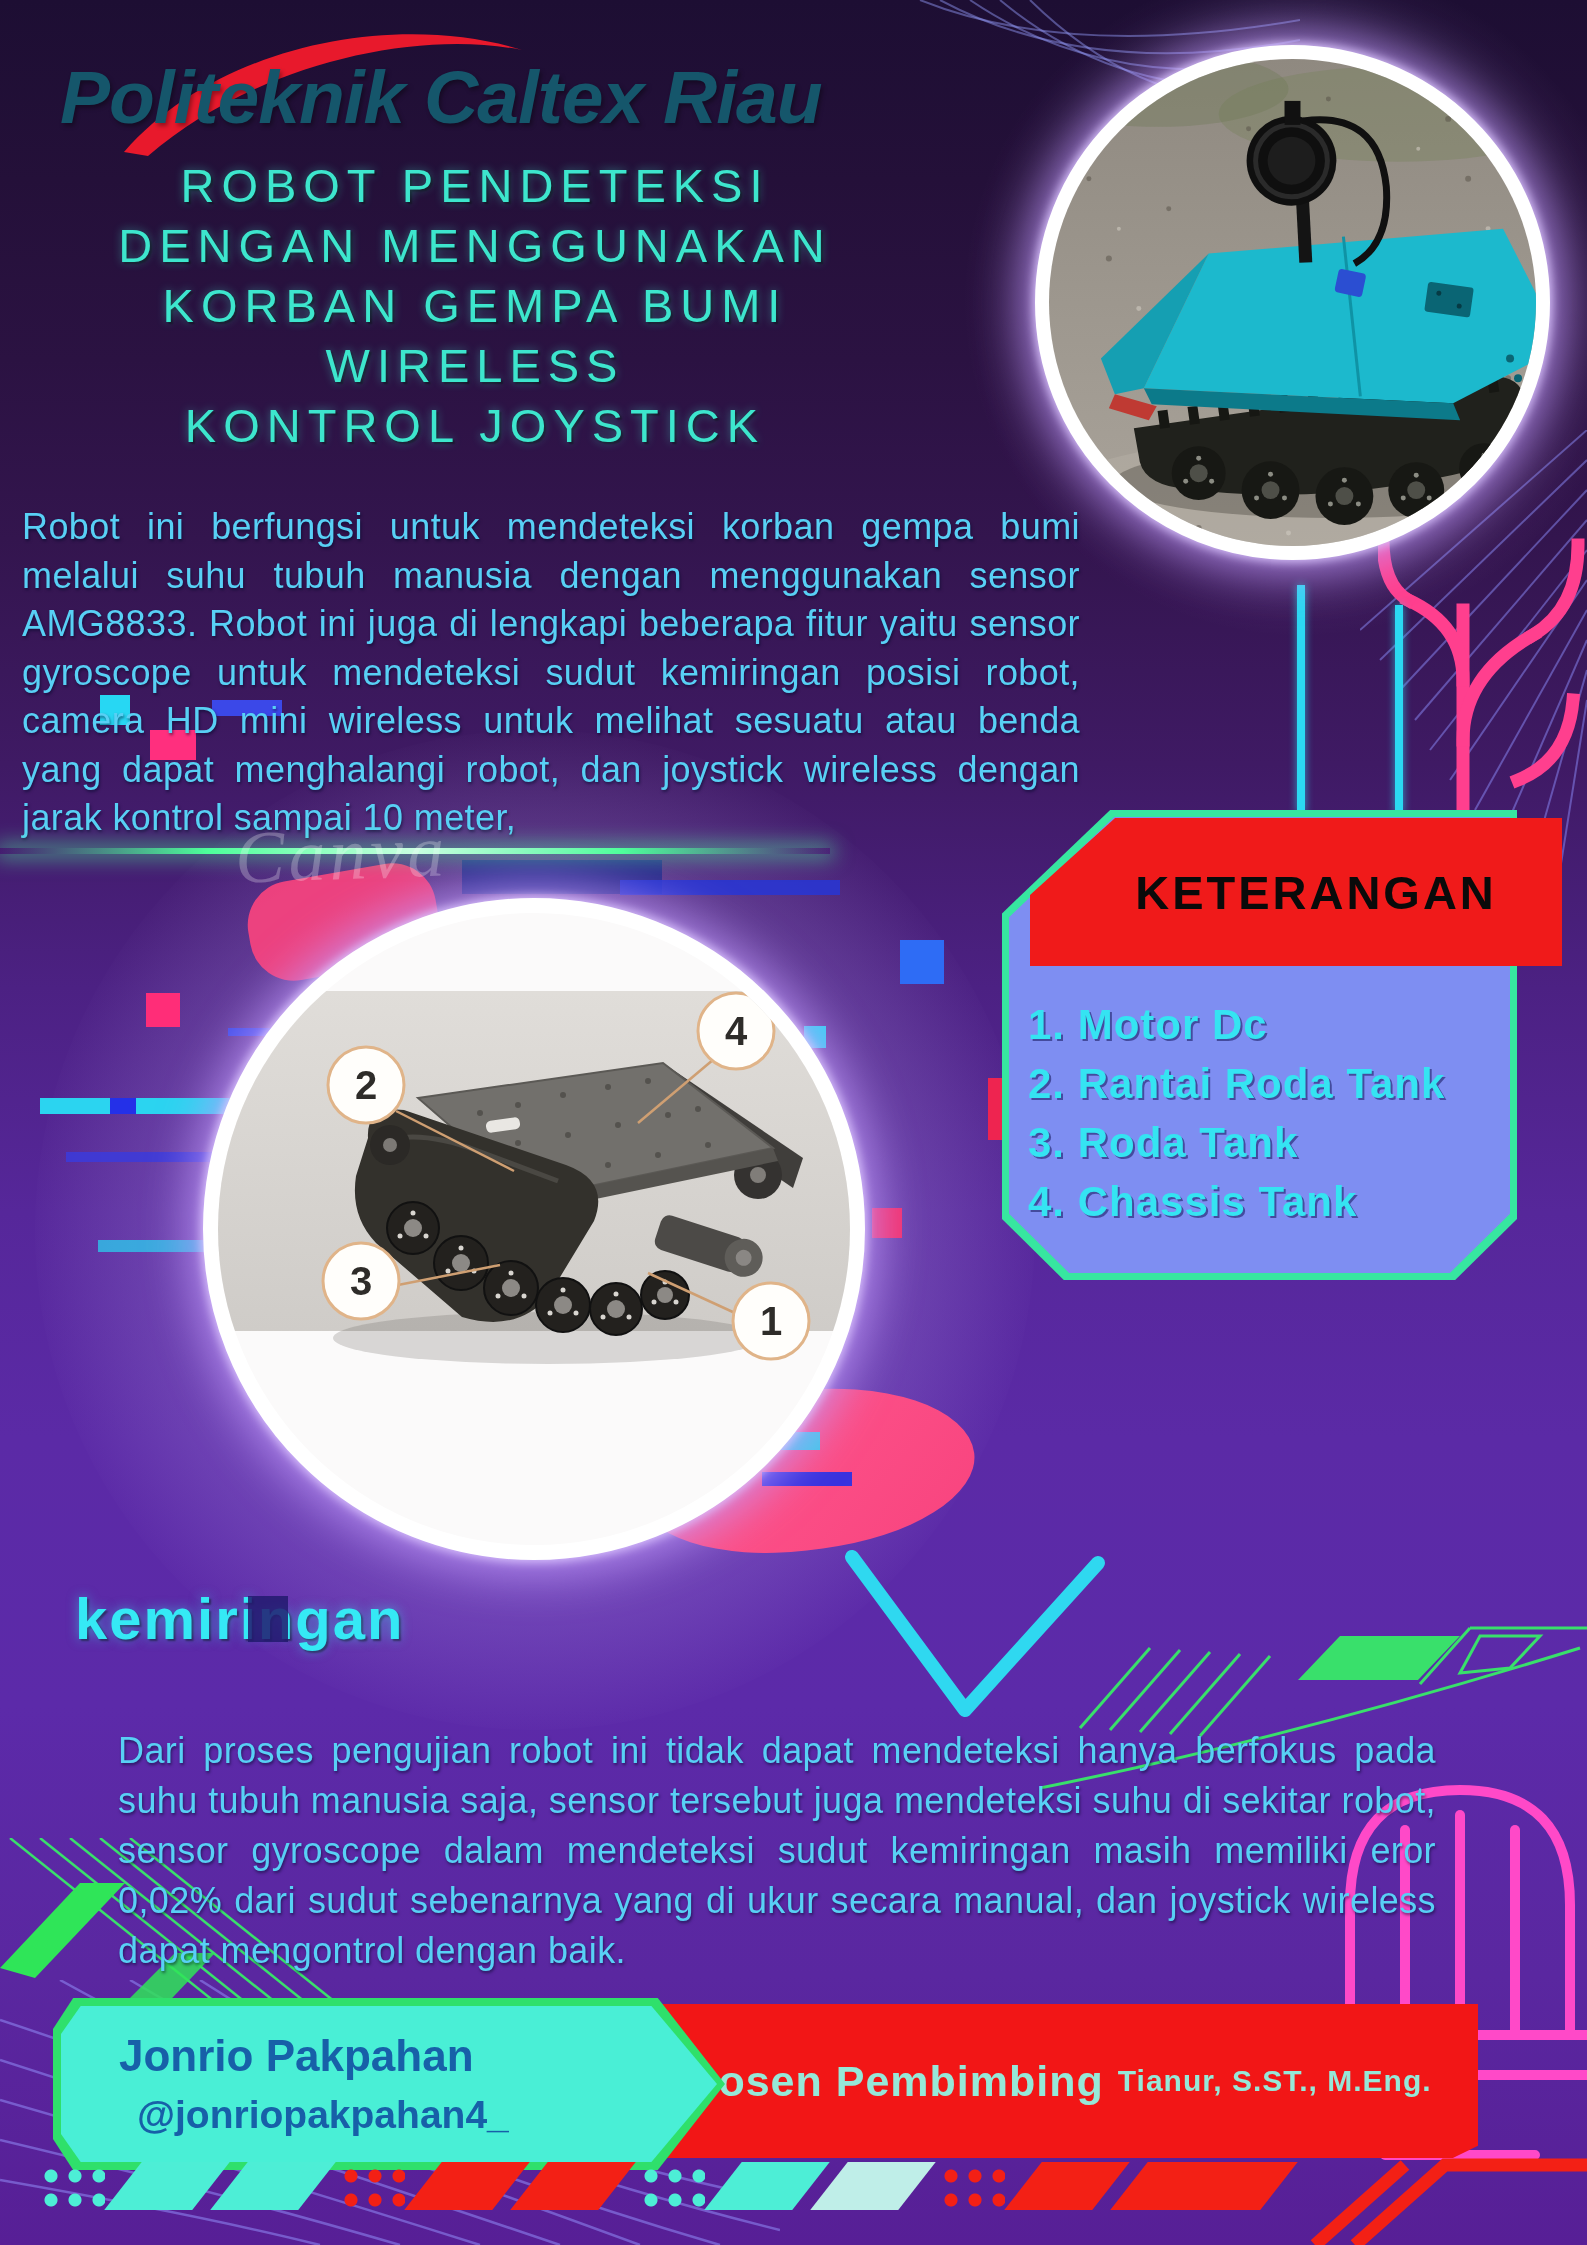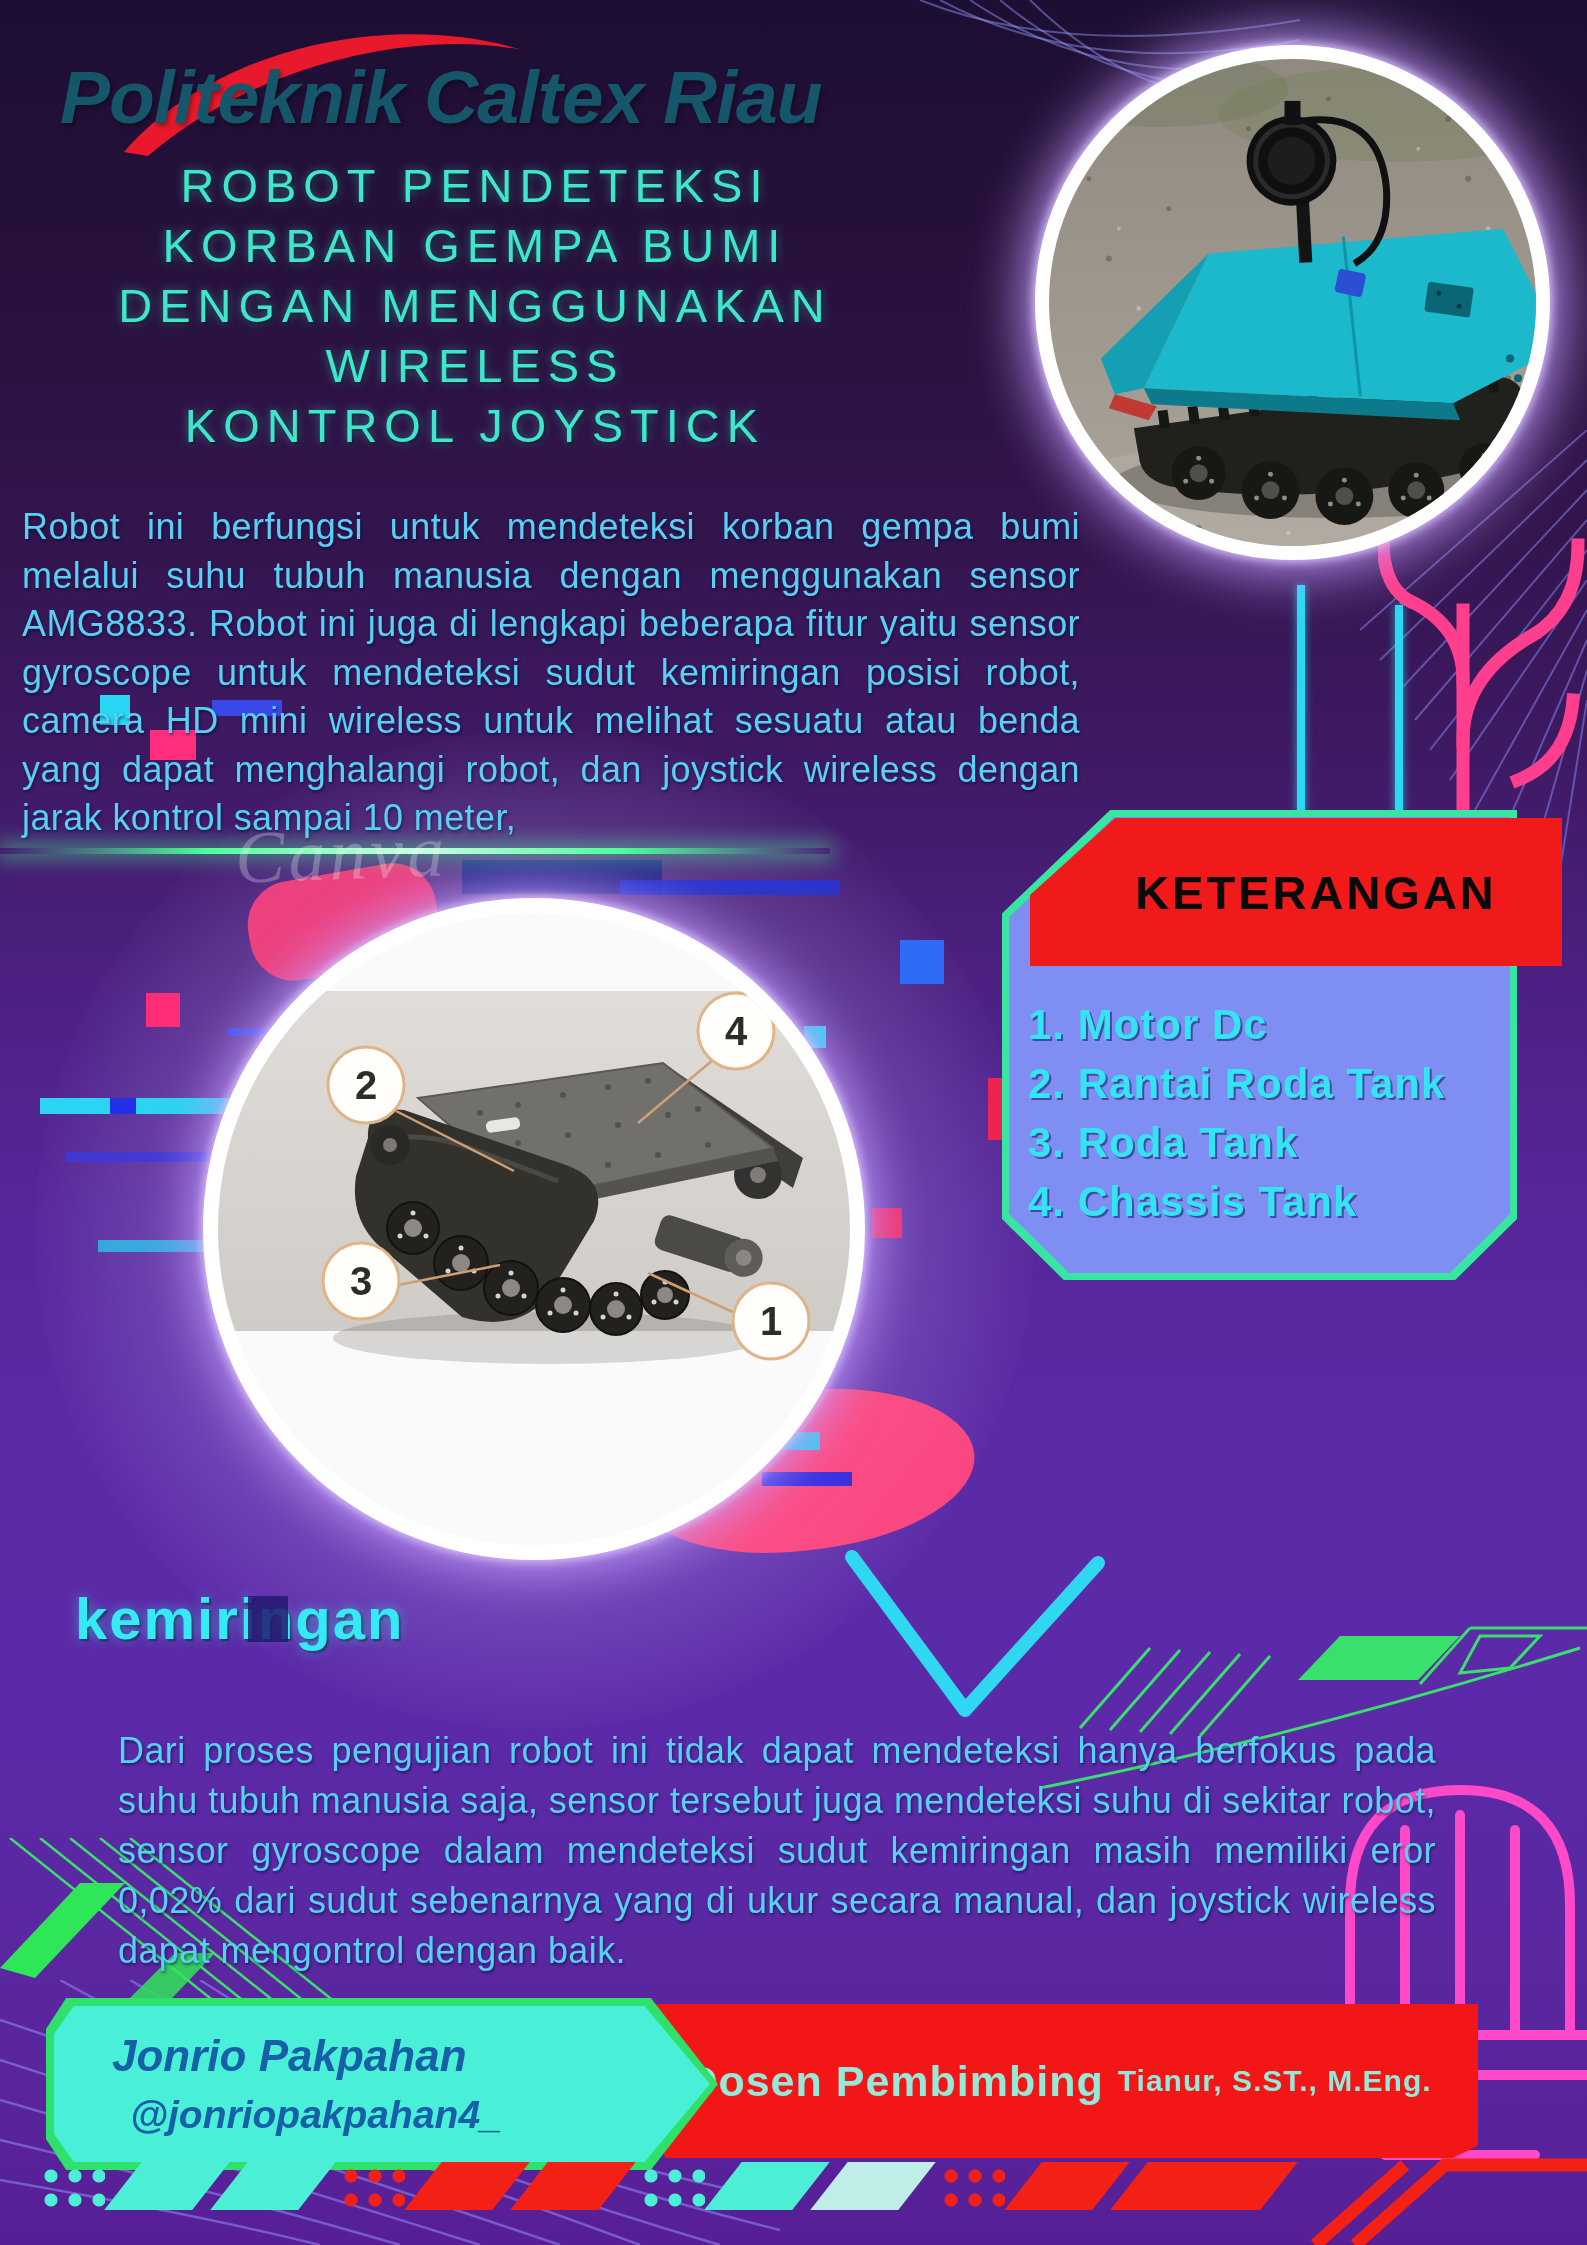--- a/index.html
+++ b/index.html
@@ -55,23 +55,23 @@
     text-shadow:0 0 12px rgba(53,233,245,.5),2px 2px 2px rgba(0,0,0,.5);}
   .kes-glitch{left:248px;top:1596px;width:40px;height:46px;background:#221a6e;opacity:.85;}
   .kes-text{left:118px;top:1710px;width:1318px;color:#58d0f5;font-size:36px;line-height:50px;
     text-align:justify;letter-spacing:.4px;text-shadow:1px 2px 3px rgba(0,10,40,.55);margin-top:16px;}
   
   .foot-red{left:640px;top:2004px;width:838px;height:154px;background:#f21616;
     clip-path:polygon(0 0,100% 0,100% 92%,97% 100%,3% 100%,0 55%);
     display:flex;flex-direction:row;align-items:center;justify-content:center;gap:14px;}
   .foot-red .l1{color:#96e8d8;font-size:43px;font-weight:bold;letter-spacing:1px;}
   .foot-red .l2{color:#96e8d8;font-size:30px;font-weight:bold;letter-spacing:1px;}
-  .foot-green{left:46px;top:1998px;width:672px;height:172px;background:#2fe06b;
+  .foot-green{left:53px;top:1998px;width:672px;height:172px;background:#2fe06b;
     clip-path:polygon(0 18%,3% 0,90% 0,100% 50%,90% 100%,3% 100%,0 82%);
-    filter:drop-shadow(0 0 10px rgba(47,224,107,.6));font-style:italic;}
+    filter:drop-shadow(0 0 10px rgba(47,224,107,.6));}
   .foot-green-inner{position:absolute;left:8px;top:8px;right:8px;bottom:8px;background:#49efd6;
     clip-path:polygon(0 18%,3% 0,90% 0,100% 50%,90% 100%,3% 100%,0 82%);
     display:flex;flex-direction:column;justify-content:center;padding-left:58px;box-sizing:border-box;gap:12px;}
   .foot-green-inner .name{color:#1760a8;font-size:44px;font-weight:bold;}
   .foot-green-inner .handle{color:#1760a8;font-size:39px;font-weight:bold;padding-left:18px;}
   
   .band{left:35px;top:2162px;width:1400px;height:48px;display:flex;gap:18px;align-items:center;}
   .band .dots{width:70px;height:48px;
     background-image:radial-gradient(circle,var(--c) 6px,transparent 7px);
     background-size:24px 24px;background-position:4px 2px;}
@@ -209,22 +209,22 @@
 
   <div class="abs logo">
     <svg class="deco" style="left:60px;top:0;width:430px;height:135px;" viewBox="0 0 430 135">
       <path d="M14,128 C110,18 290,-12 412,26 C300,4 140,44 38,132 Z" fill="#e8192c"></path>
     </svg>
     <div class="logo-text">Politeknik Caltex Riau</div>
   </div>
 
   <div class="abs title">
     <div>ROBOT PENDETEKSI</div>
+    <div>DENGAN MENGGUNAKAN</div>
     <div>KORBAN GEMPA BUMI</div>
-    <div>DENGAN MENGGUNAKAN</div>
     <div>WIRELESS</div>
     <div>KONTROL JOYSTICK</div>
   </div>
 
   <div class="abs intro">Robot ini berfungsi untuk mendeteksi korban gempa bumi melalui suhu tubuh manusia dengan menggunakan sensor AMG8833. Robot ini juga di lengkapi beberapa fitur yaitu sensor gyroscope untuk mendeteksi sudut kemiringan posisi robot, camera HD mini wireless untuk melihat sesuatu atau benda yang dapat menghalangi robot, dan joystick wireless dengan jarak kontrol sampai 10 meter,</div>
   <div class="abs greenline"></div>
   <div class="abs canva">Canva</div>
 
   <div class="abs photo-circle circle-tr">
     <svg viewBox="0 0 488 488">

